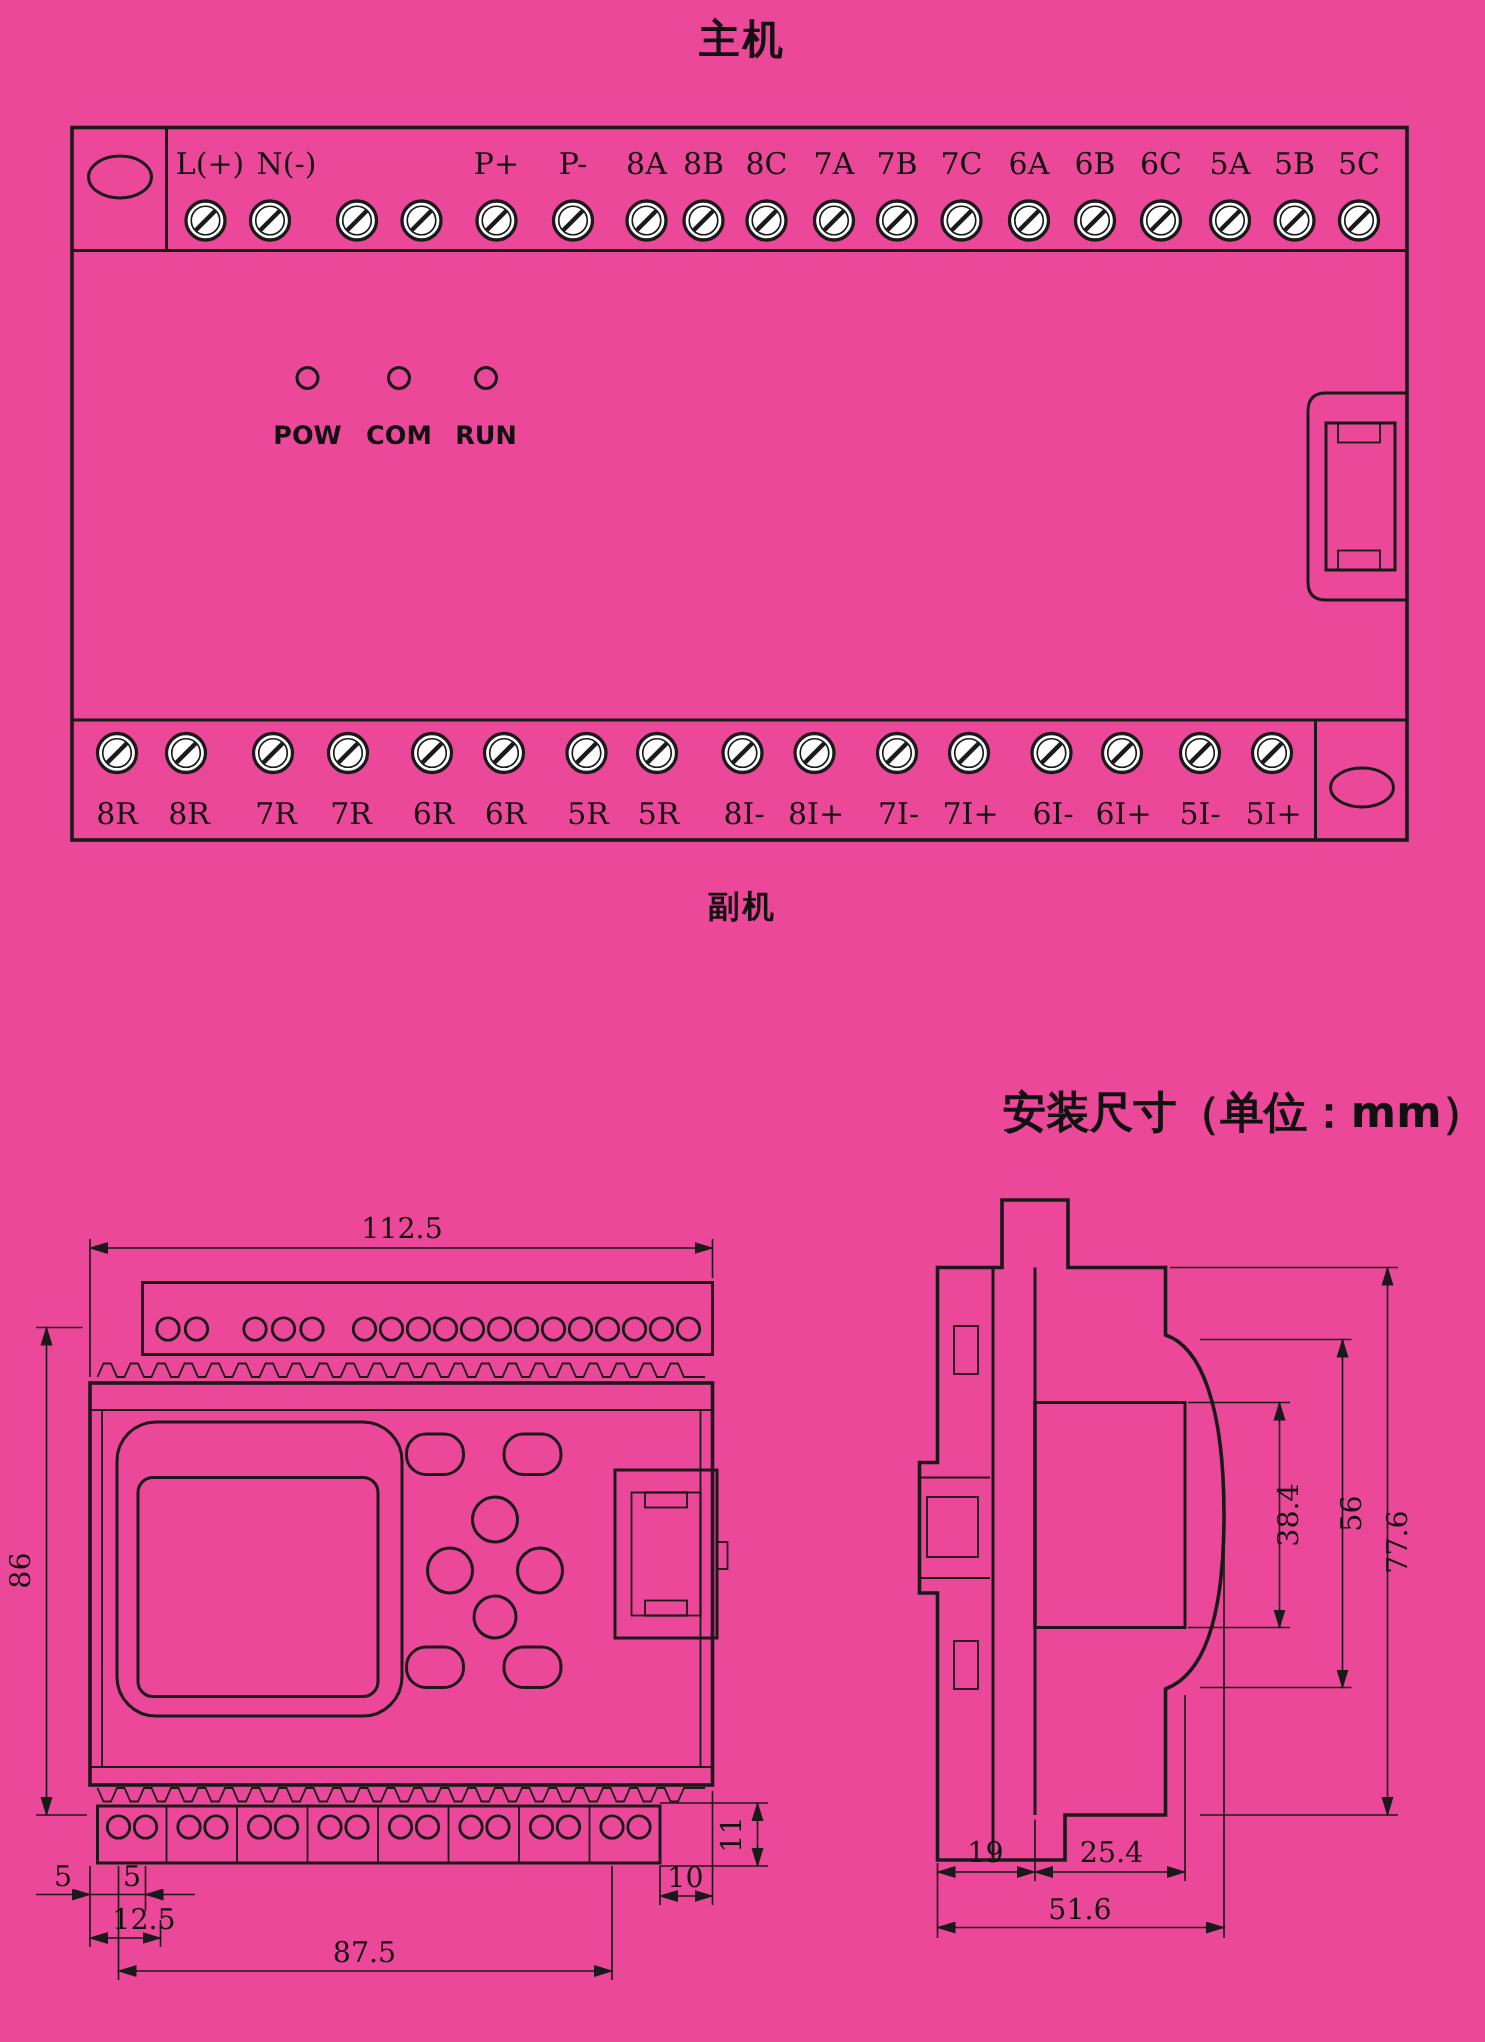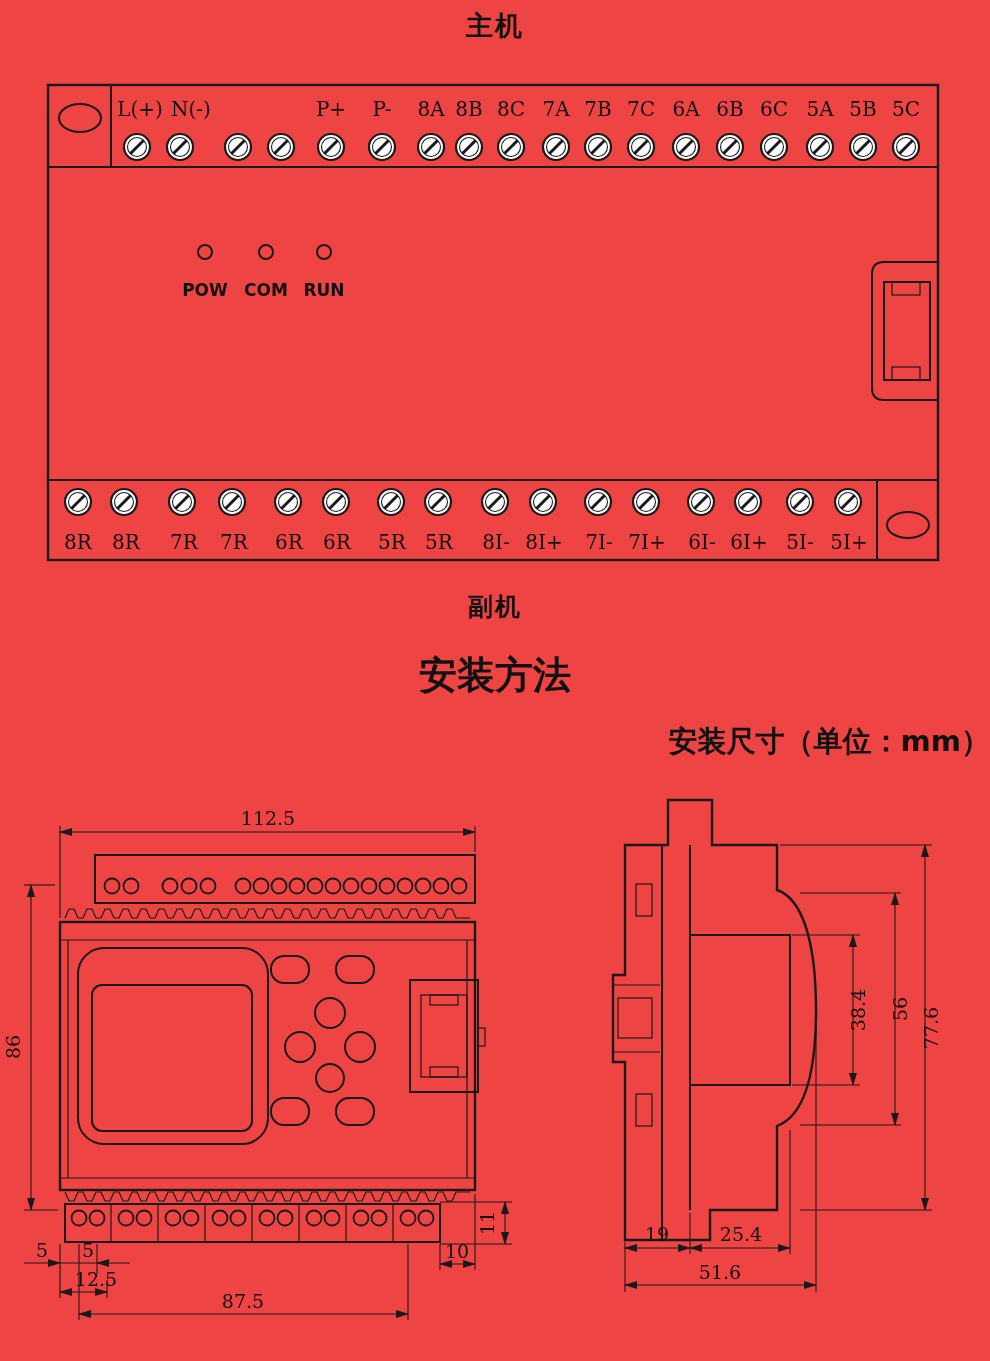--- a/index.html
+++ b/index.html
@@ -1,39 +1,38 @@
 <!DOCTYPE html>
 <html><head>
 <meta charset="utf-8">
 <style>
   html,body{margin:0;padding:0;background:#fff;}
-  .page{position:relative;width:990px;height:1361px;background:#ef4444;overflow:hidden;
+  .page{position:relative;width:990px;height:1361px;background:#ec4899;overflow:hidden;
         font-family:"DejaVu Serif",serif;}
   .heading{position:absolute;left:0;width:100%;text-align:center;color:#111;}
   .h-main{top:8px;font-size:27px;font-weight:700;letter-spacing:2px;}
-  .h-sub{top:590px;font-size:25px;font-weight:700;letter-spacing:2px;}
+  .h-sub{top:590px;font-size:21px;font-weight:700;letter-spacing:2px;}
   .h-install{top:650px;font-size:38px;font-weight:700;font-family:"DejaVu Sans",sans-serif;}
   .h-dims{top:722px;font-size:29px;font-weight:700;font-family:"DejaVu Sans",sans-serif;text-align:right;}
   svg{position:absolute;left:0;top:0;}
   .ol{fill:none;stroke:#1a1a1a;stroke-width:2.4;}
   .ol2{fill:none;stroke:#1a1a1a;stroke-width:2;}
   .ln{fill:none;stroke:#1a1a1a;stroke-width:1.2;}
   .dim{fill:none;stroke:#1a1a1a;stroke-width:1.1;}
   .ttx{font-family:"DejaVu Serif",serif;font-size:20px;fill:#111;}
   .ltx{font-family:"DejaVu Sans",sans-serif;font-size:17px;font-weight:700;fill:#111;}
   .dtx{font-family:"DejaVu Serif",serif;font-size:19px;fill:#111;}
 </style>
 </head>
 <body>
 
 <div class="page">
 
   <div class="heading h-main">主机</div>
   <div class="heading h-sub">副机</div>
-  <div class="heading h-install">安装方法</div>
   <div class="heading h-dims">安装尺寸（单位：mm）</div>
 
   <svg width="990" height="1361" viewBox="0 0 990 1361" xmlns="http://www.w3.org/2000/svg" xmlns:xlink="http://www.w3.org/1999/xlink">
     <defs>
       <g id="screw">
         <circle r="13" fill="#fff" stroke="#1a1a1a" stroke-width="2.2"></circle>
         <circle r="9.5" fill="none" stroke="#1a1a1a" stroke-width="1.1"></circle>
         <line x1="-6.5" y1="6.5" x2="6.5" y2="-6.5" stroke="#1a1a1a" stroke-width="3"></line>
       </g>
       <g id="hole">

